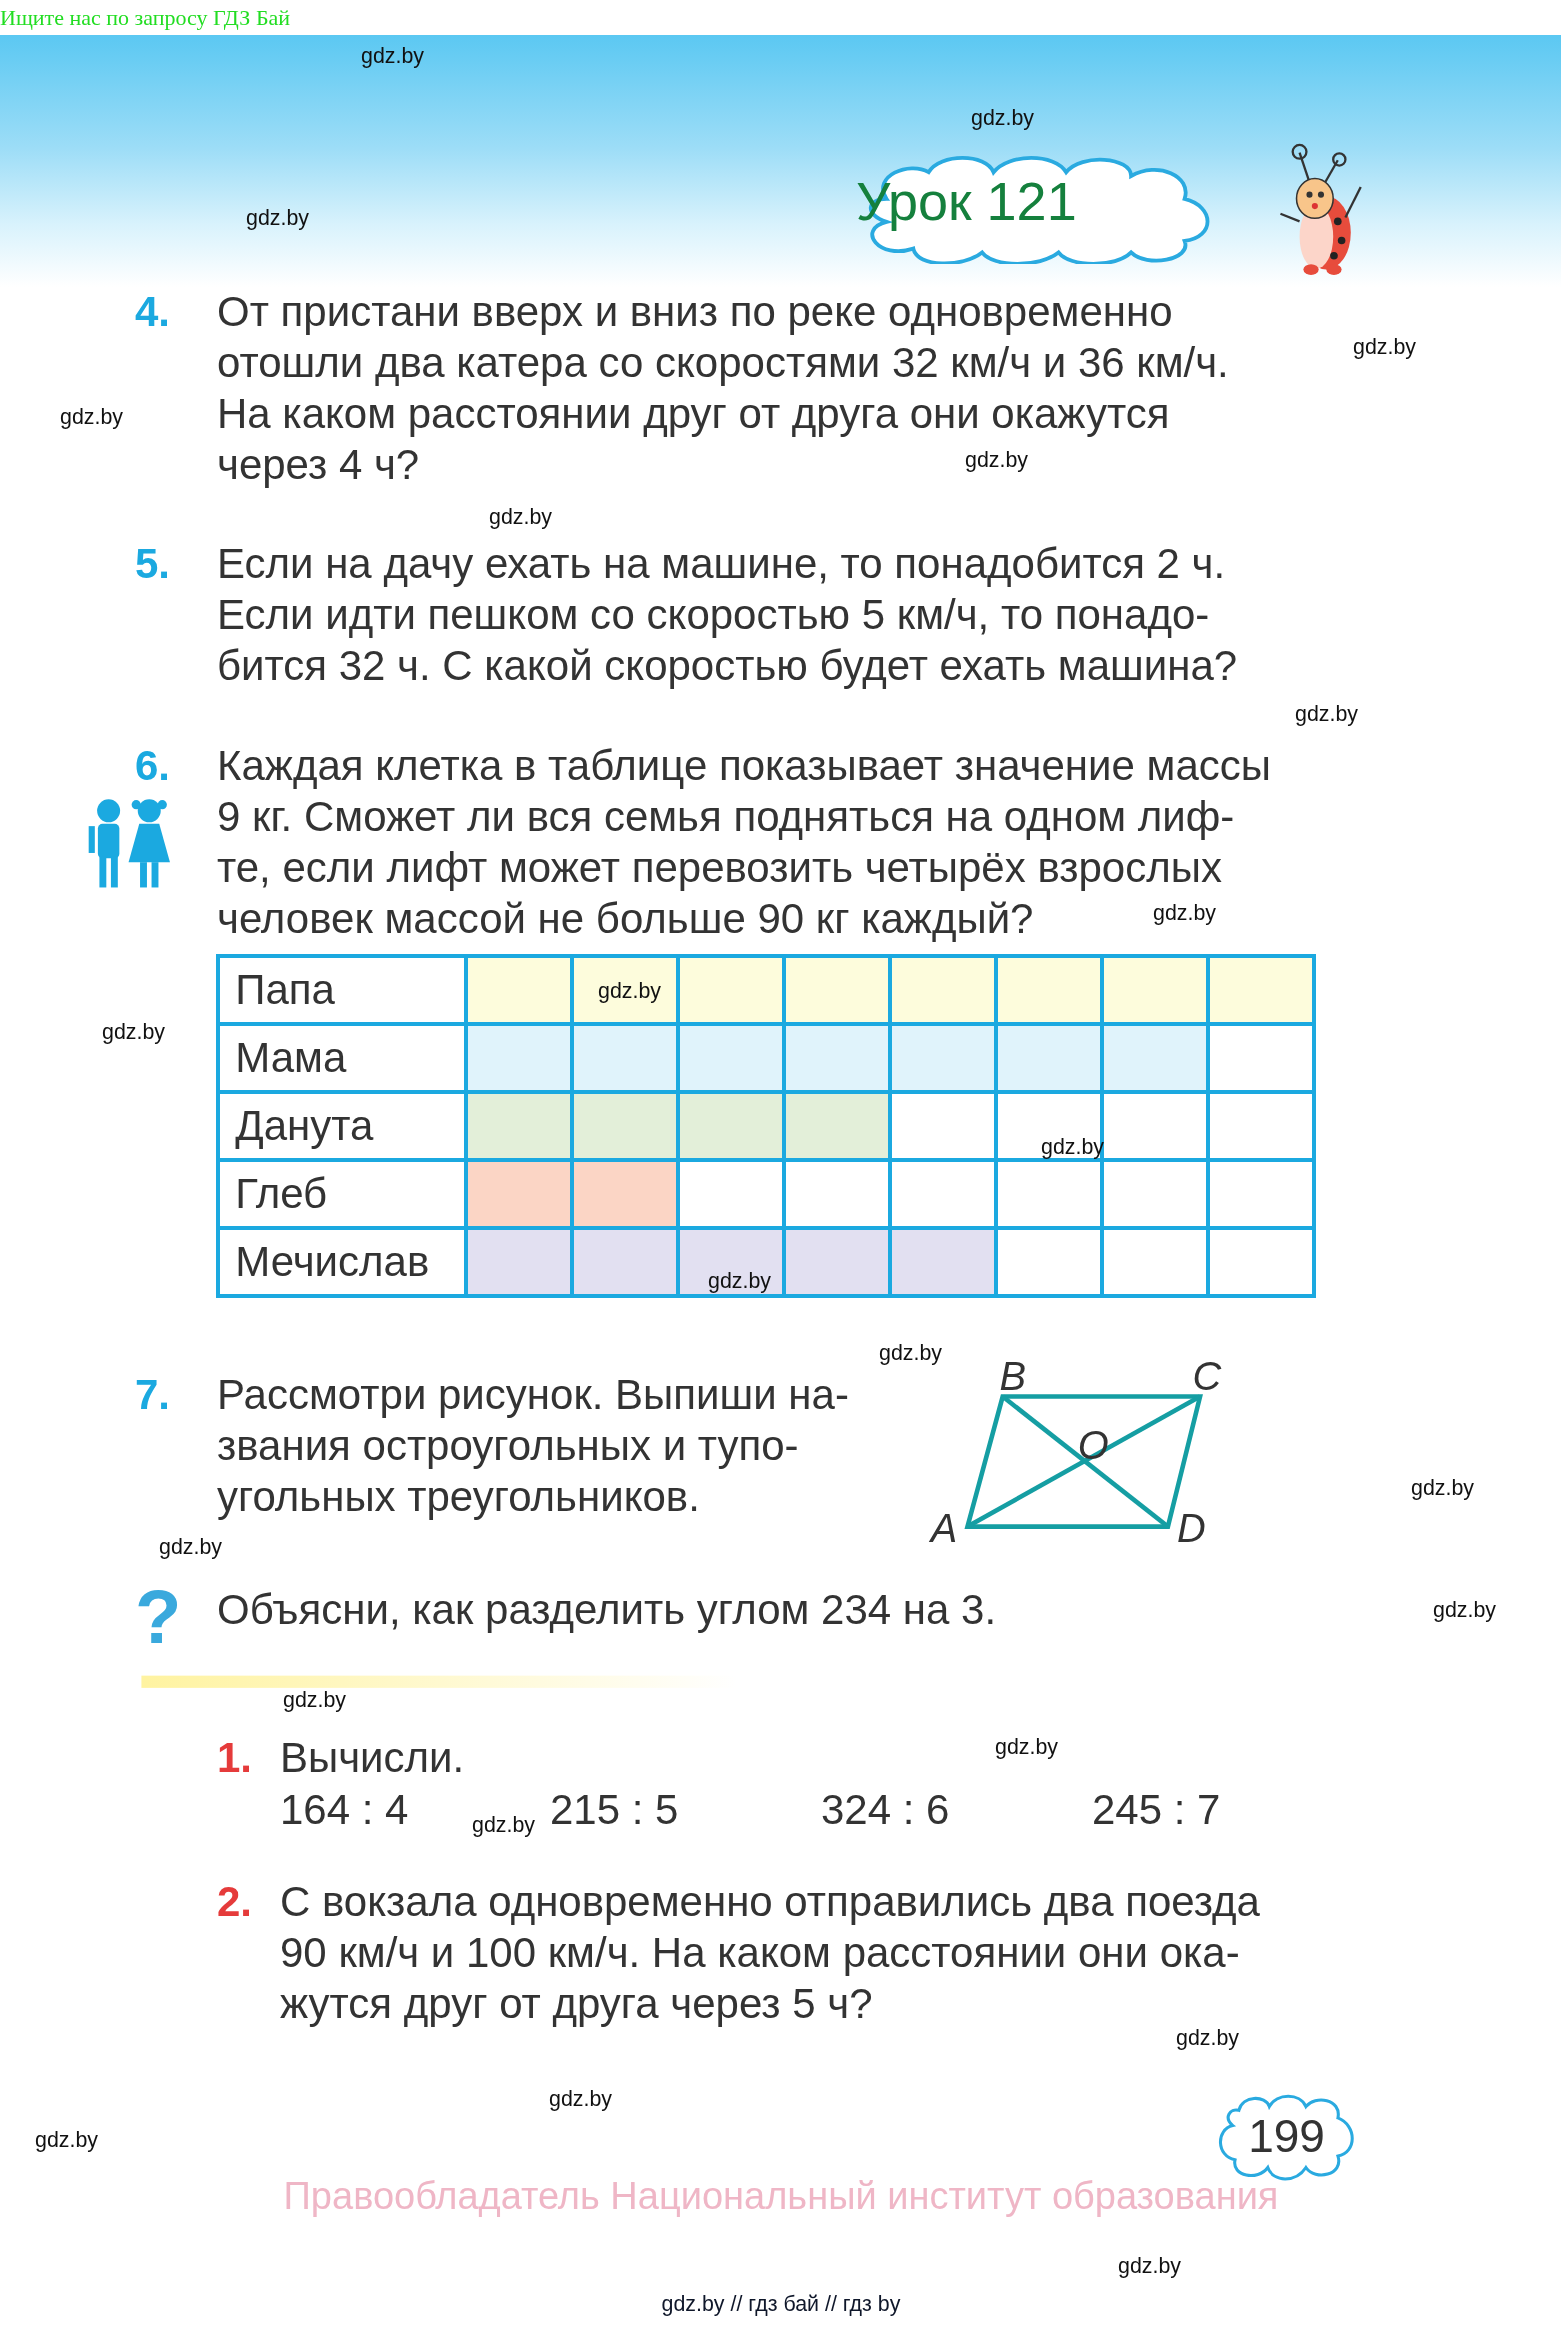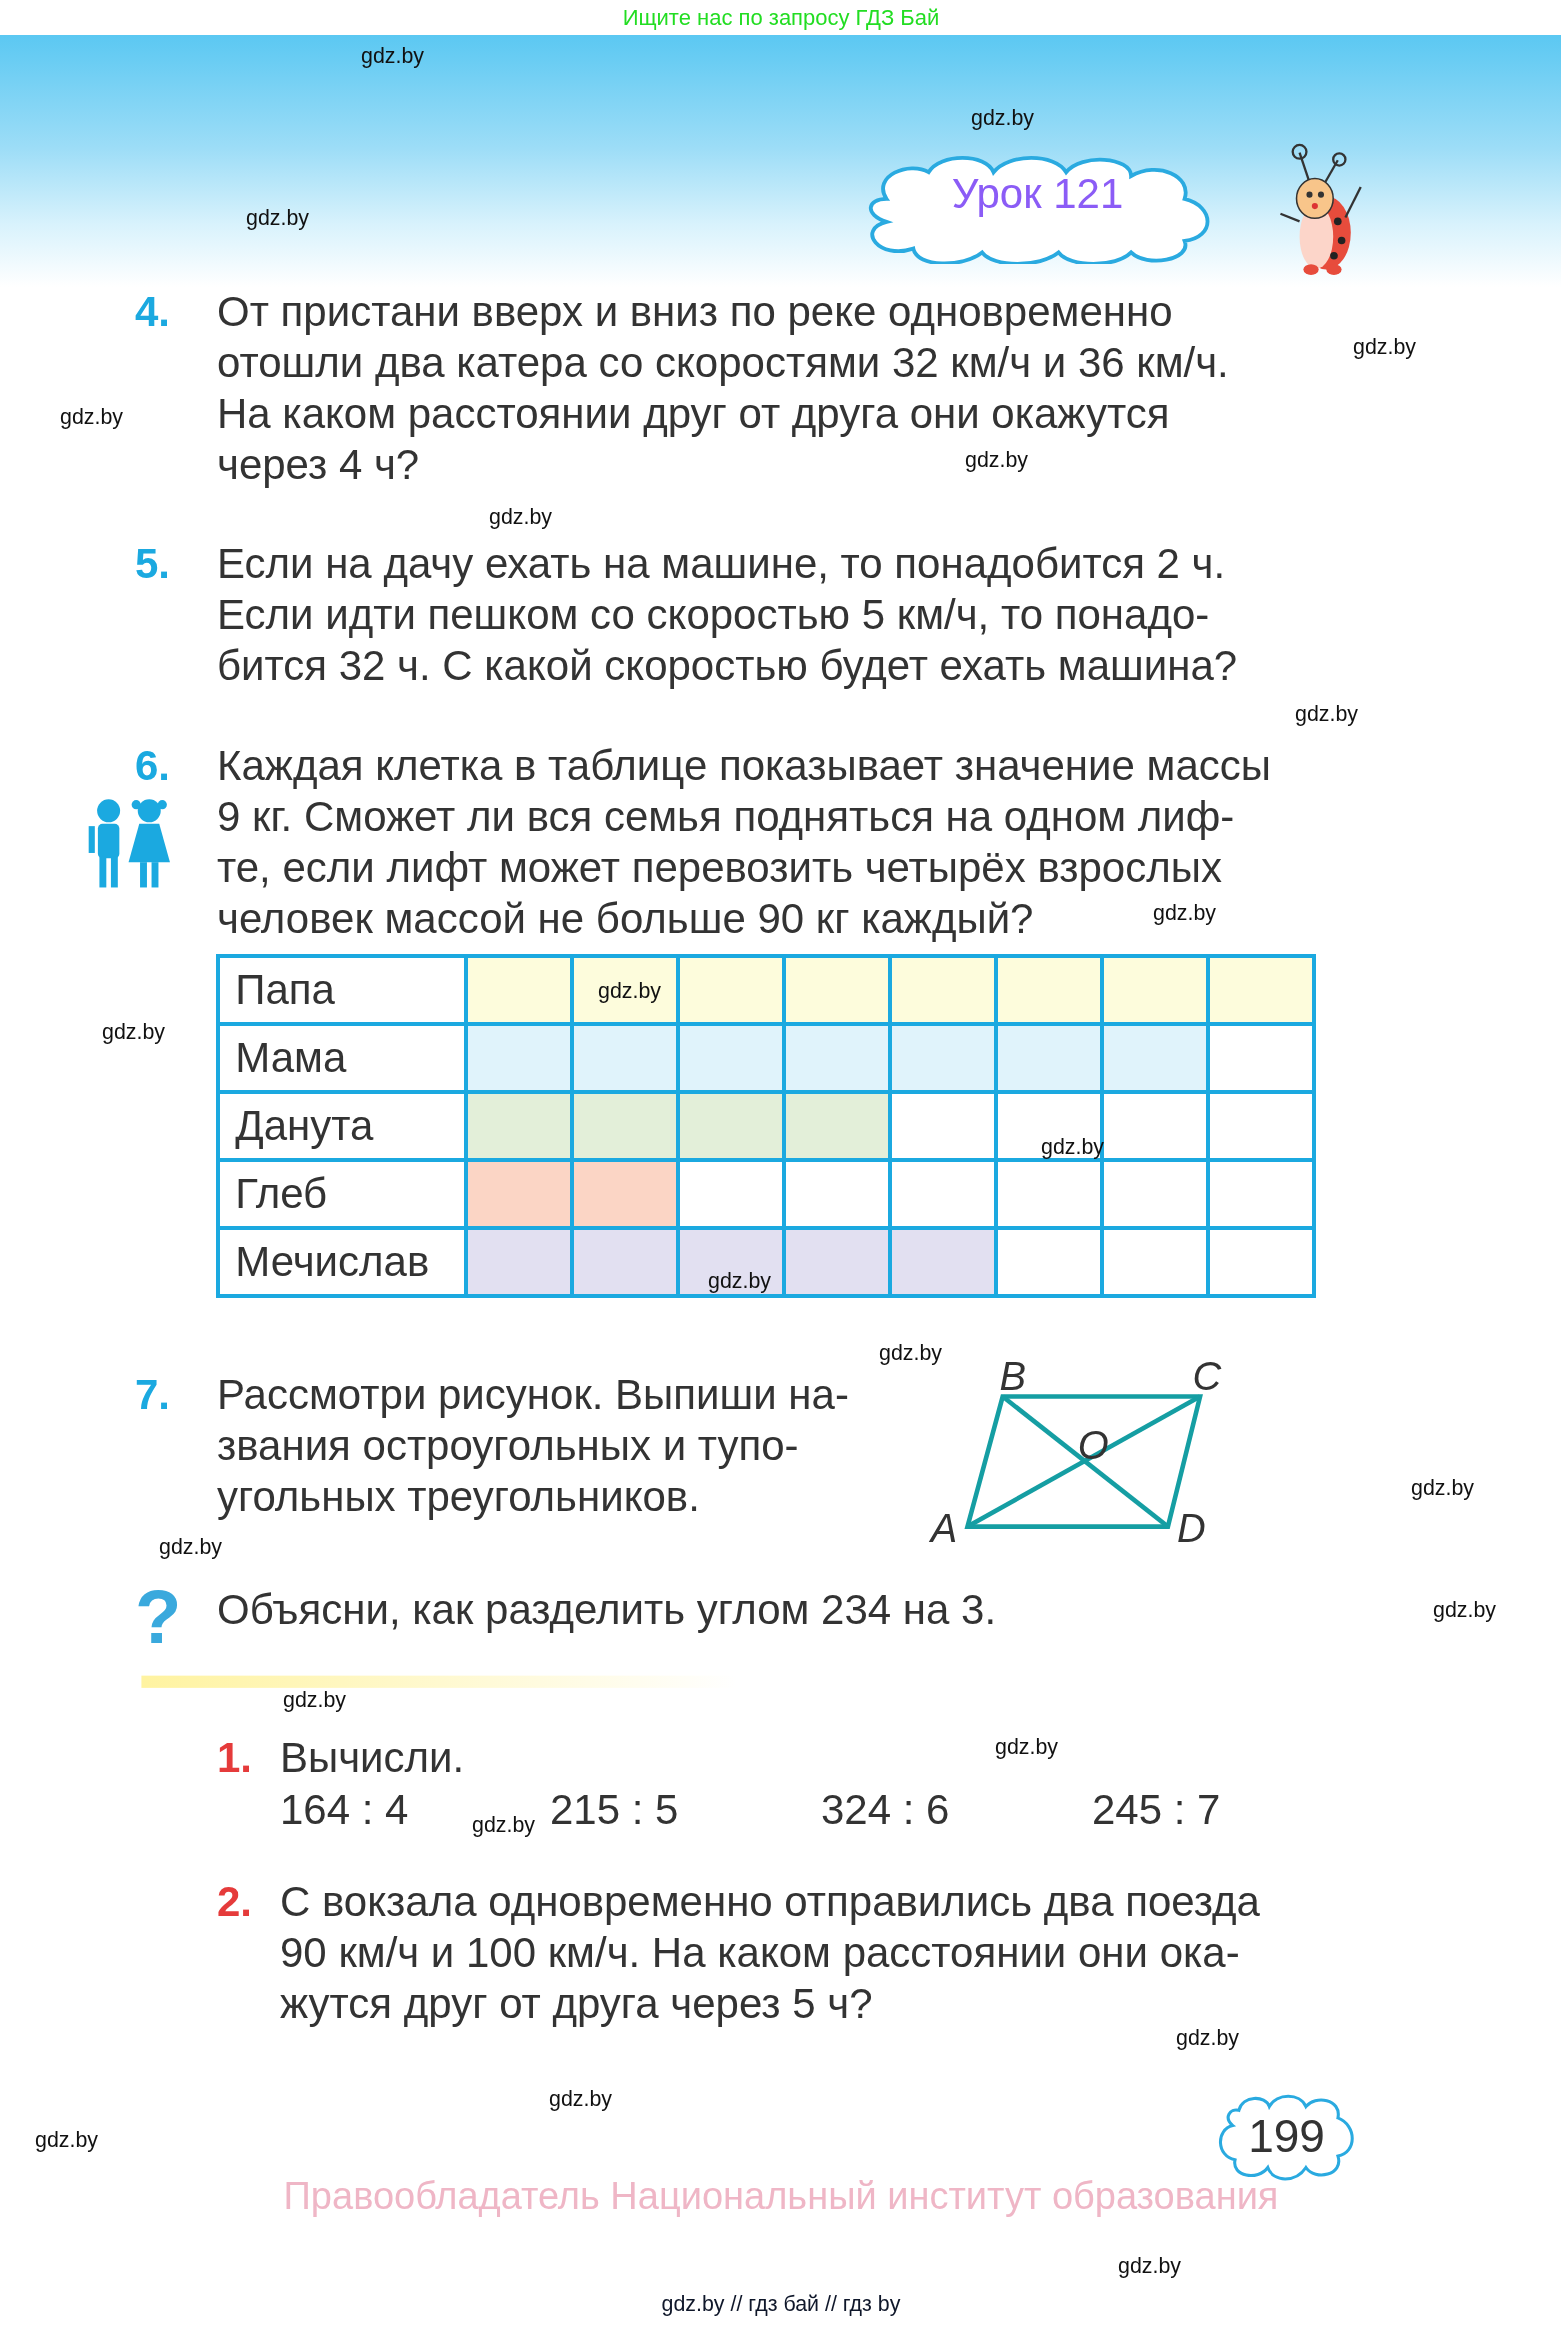--- a/index.html
+++ b/index.html
@@ -1,23 +1,23 @@
 <!DOCTYPE html>
 <html style="font-size:12.2px"><head>
 <meta charset="utf-8">
 <style>
   html,body{margin:0;padding:0;}
   body{width:1562px;height:2330px;position:relative;background:#fff;overflow:hidden;font-family:"Liberation Sans","DejaVu Sans",sans-serif;color:#333;}
   .abs{position:absolute;}
-  .topbar{left:0;top:0;width:1562px;height:44px;background:#fff;text-align:center;}
+  .topbar{left:0;top:0;width:1562px;height:44px;background:#fff;text-align:left;font-family:Liberation Serif, serif;}
   .topbar span{color:#22dd22;font-size:22px;line-height:35px;}
   .sky{left:0;top:35px;width:1562px;height:252px;background:linear-gradient(#5bc8f2 0%,#9dddf7 45%,#d8f2fc 75%,#fff 100%);}
   .wm{font-size:21.4px;color:#111;}
   .cloud{left:856px;top:153px;width:363px;height:111px;}
-  .lesson-title{left:856px;top:170px;width:363px;text-align:center;font-size:42px;color:#8b5cf6;}
+  .lesson-title{left:856px;top:170px;width:363px;font-size:54px;color:#15803d;}
   .task{font-size:42px;line-height:51px;color:#333;}
   .num{font-size:42px;font-weight:bold;}
   .num.blue{color:#1ba9e0;}
   .num.red{color:#e53b3b;}
   .text{left:217px;width:1139px;}
   table.grid{position:absolute;left:216px;top:954px;border-collapse:collapse;}
   table.grid td{border:4.6px solid #1ba9e0;width:102px;height:64px;padding:0;}
   table.grid td.name{width:229px;font-size:42px;padding-left:15.3px;color:#333;background:#fff;}
   .q-icon{left:135px;top:1579px;font-size:76px;color:#3aa9dd;font-weight:bold;line-height:76px;}
   .copyright{left:0;top:2175px;width:1562px;text-align:center;font-size:38px;color:#efb6c6;}

